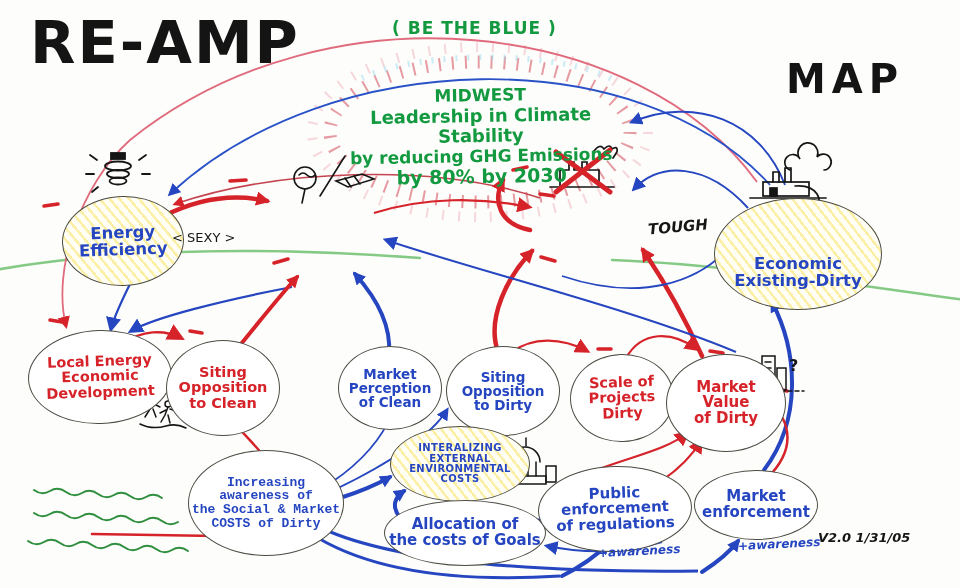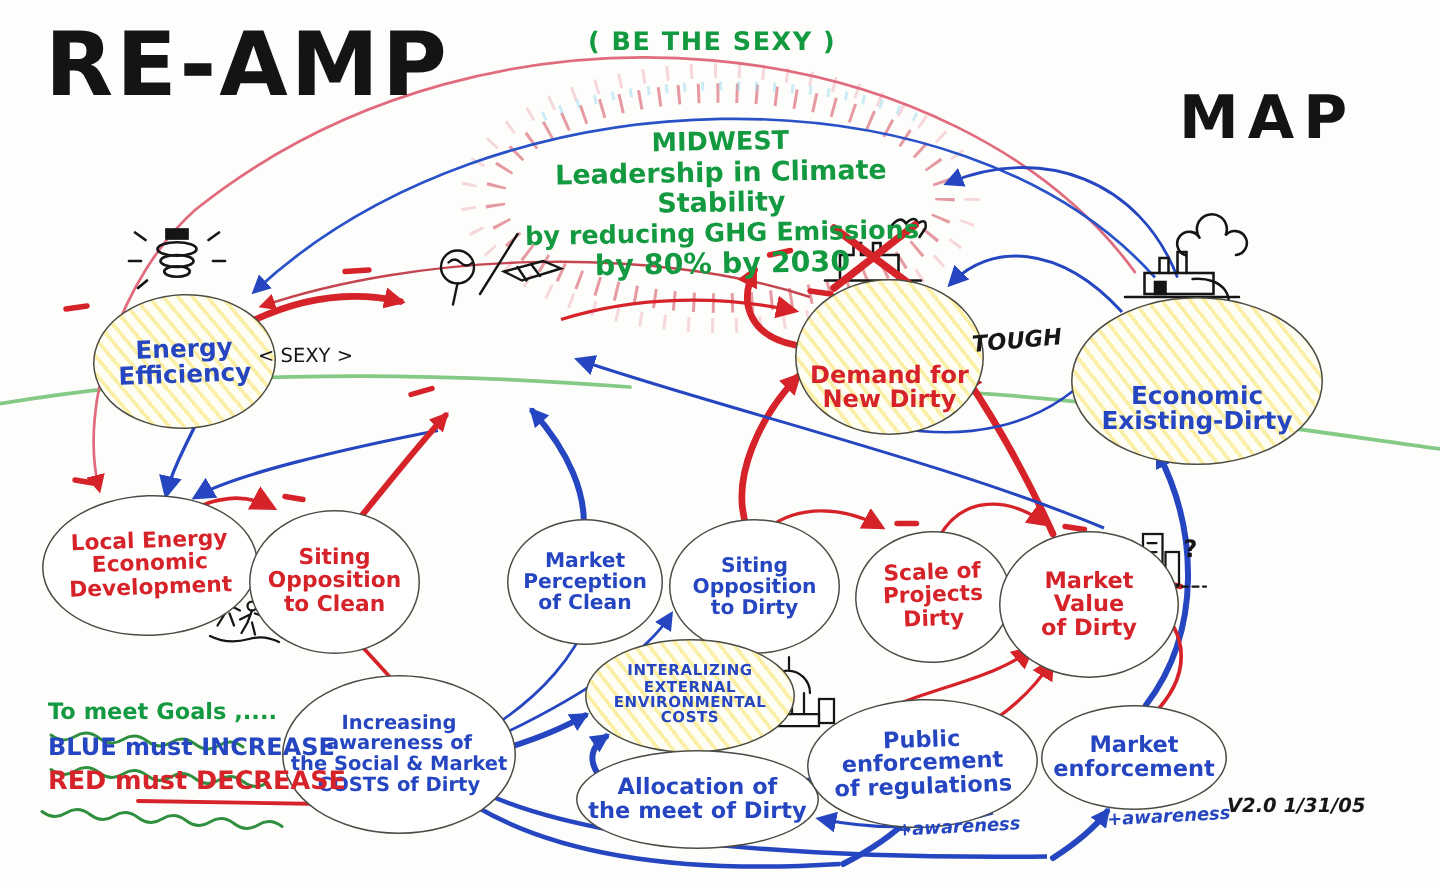--- a/index.html
+++ b/index.html
@@ -167,33 +167,31 @@
       <circle cx="152" cy="398" r="3"></circle>
         <path d="M152 401 l-2 8 M150 404 l-7 4 M154 404 l6 3 M150 409 l-5 8 M153 409 l3 8"></path>
       <circle cx="168" cy="404" r="3"></circle>
         <path d="M168 407 l-3 8 M166 410 l-6 3 M170 409 l6 2 M165 415 l-4 7 M168 415 l2 8"></path>
       <path d="M140 424 q12 6 26 2 q10 -3 20 2"></path>
     </g>
   </svg>
 
   <div class="txt title" style="left:30px;top:8px;font-size:59px;letter-spacing:2px;">RE-AMP</div>
   <div class="txt title" style="left:786px;top:56px;font-size:40px;letter-spacing:6px;">MAP</div>
-  <div class="txt green" style="left:392px;top:18px;font-size:17px;font-weight:bold;letter-spacing:1px;">( BE THE SEXY )</div>
+  <div class="txt green" style="left:392px;top:18px;font-size:17px;font-weight:bold;letter-spacing:1px;">( BE THE BLUE )</div>
 
   <div class="goal" style="left:330px;top:86px;width:302px;transform:rotate(-1deg);">
     <div style="font-size:17px;">MIDWEST</div>
     <div style="font-size:18px;">Leadership in Climate Stability</div>
     <div style="font-size:17px;">by reducing GHG Emissions</div>
     <div style="font-size:19px;">by 80% by 2030</div>
   </div>
 
   <div class="node yellow blue" style="left:62px;top:196px;width:120px;height:88px;font-size:16.5px;transform:rotate(-2deg);">Energy
 Efficiency</div>
-  <div class="node yellow red" style="left:530px;top:186px;width:126px;height:104px;font-size:16px;align-items:flex-end;padding-bottom:14px;box-sizing:border-box;">Demand for
-New Dirty</div>
   <div class="node yellow blue" style="left:714px;top:198px;width:168px;height:112px;font-size:16.5px;align-items:flex-end;padding-bottom:20px;box-sizing:border-box;">Economic
 Existing-Dirty</div>
   <div class="node red" style="left:28px;top:330px;width:142px;height:92px;font-size:14.5px;transform:rotate(-2deg);">Local Energy
 Economic
 Development</div>
   <div class="node red" style="left:166px;top:340px;width:112px;height:94px;font-size:14.5px;">Siting
 Opposition
 to Clean</div>
   <div class="node blue" style="left:338px;top:346px;width:102px;height:82px;font-size:13.5px;">Market
 Perception
@@ -204,37 +202,32 @@
   <div class="node red" style="left:570px;top:354px;width:102px;height:86px;font-size:14.5px;transform:rotate(-2deg);">Scale of
 Projects
 Dirty</div>
   <div class="node red" style="left:666px;top:354px;width:118px;height:96px;font-size:15px;">Market
 Value
 of Dirty</div>
   <div class="node yellow blue" style="left:390px;top:426px;width:138px;height:74px;font-size:10px;letter-spacing:.4px;">INTERALIZING
 EXTERNAL
 ENVIRONMENTAL
 COSTS</div>
-  <div class="node blue" style="left:188px;top:450px;width:154px;height:104px;font-size:13px;">Increasing
+  <div class="node blue" style="left:188px;top:450px;width:154px;height:104px;font-size:13px;font-family:Liberation Mono, monospace;">Increasing
 awareness of
 the Social &amp; Market
 COSTS of Dirty</div>
   <div class="node blue" style="left:384px;top:500px;width:160px;height:64px;font-size:15px;">Allocation of
-the meet of Dirty</div>
+the costs of Goals</div>
   <div class="node blue" style="left:538px;top:466px;width:152px;height:84px;font-size:15px;transform:rotate(-2deg);">Public
 enforcement
 of regulations</div>
   <div class="node blue" style="left:694px;top:470px;width:122px;height:68px;font-size:15px;">Market
 enforcement</div>
 
   <div class="txt black" style="left:172px;top:230px;font-size:13px;font-weight:normal;">&lt; SEXY &gt;</div>
   <div class="txt black" style="left:648px;top:218px;font-size:15px;font-weight:bold;font-style:italic;transform:rotate(-5deg);">TOUGH</div>
   <div class="txt blue" style="left:598px;top:544px;font-size:12px;font-weight:bold;font-style:italic;transform:rotate(-3deg);">+awareness</div>
   <div class="txt blue" style="left:738px;top:537px;font-size:12px;font-weight:bold;font-style:italic;transform:rotate(-3deg);">+awareness</div>
   <div class="txt black" style="left:818px;top:530px;font-size:13px;font-style:italic;font-weight:600;">V2.0  1/31/05</div>
 
-  <div class="legend" style="left:32px;top:464px;">
-    <div class="green" style="font-size:15px;">To meet Goals ,....</div>
-    <div class="blue" style="font-size:16px;">BLUE must INCREASE</div>
-    <div class="red" style="font-size:17px;">RED must DECREASE</div>
-  </div>
 
 </div>
 
 </body></html>

